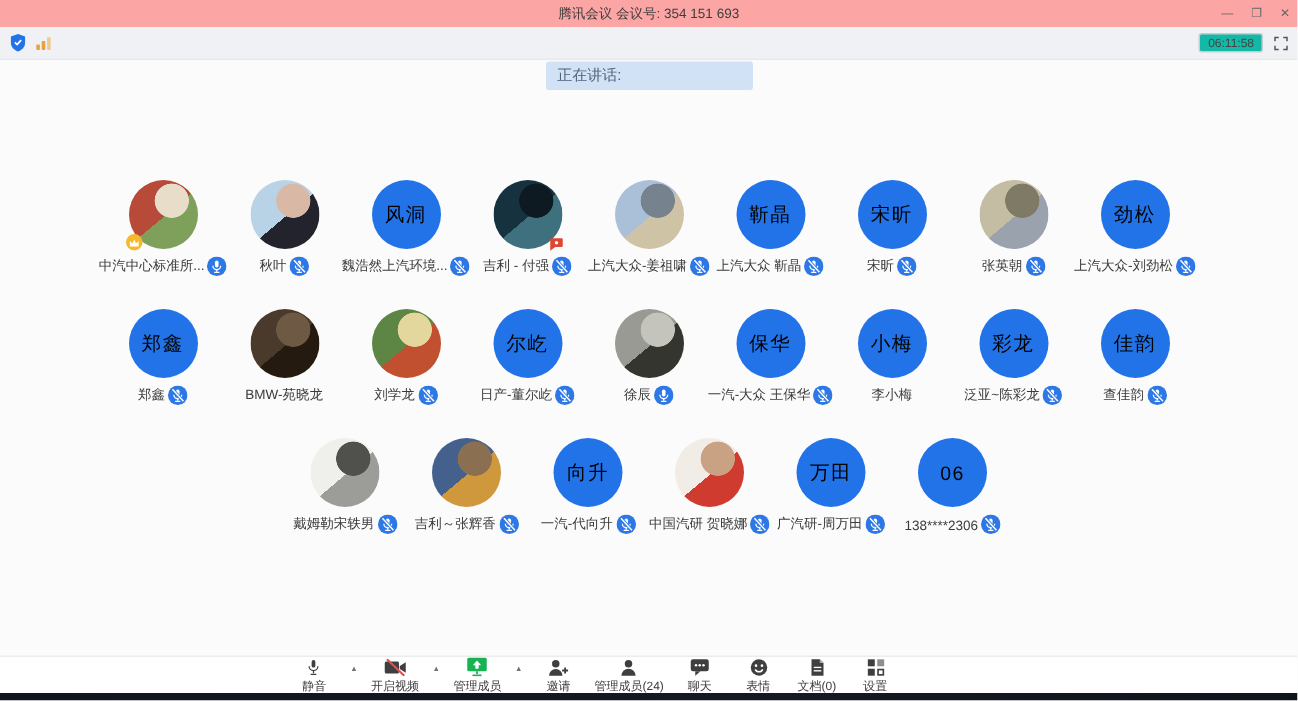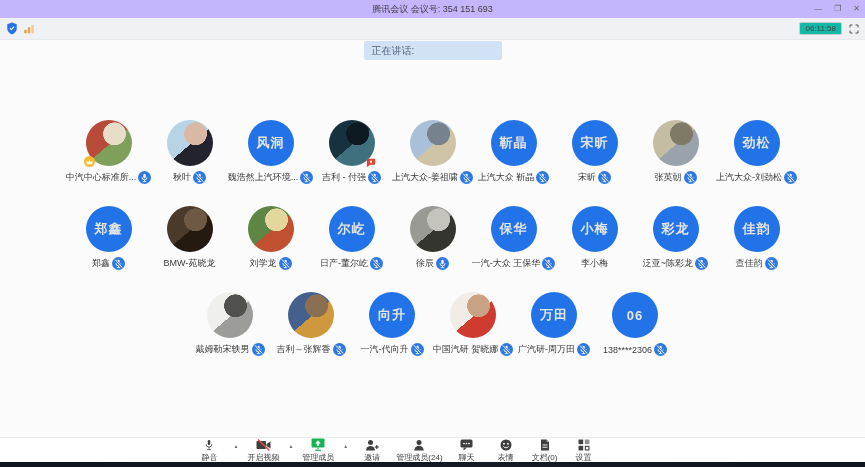--- a/index.html
+++ b/index.html
@@ -1,20 +1,20 @@
 <!DOCTYPE html>
 <html><head>
 <meta charset="utf-8">
 <style>
   * { box-sizing: border-box; margin: 0; padding: 0; }
   html,body { width:865px; height:467px; overflow:hidden; }
   body { font-family:"Liberation Sans","DejaVu Sans",sans-serif; background:#fbfbfc; position:relative; }
 
   
-  .titlebar { height:18px; background:#c4b5fd; display:flex; align-items:center; justify-content:center; position:relative; }
+  .titlebar { height:18px; background:#fca5a5; display:flex; align-items:center; justify-content:center; position:relative; }
   .window-title { font-size:9px; color:#3d3d3d; }
   .win-controls { position:absolute; right:5px; top:0; height:18px; display:flex; align-items:center; gap:12px; }
   .win-btn { font-size:8px; color:#666; line-height:1; cursor:pointer; }
 
   
   .statusbar { height:22px; background:#eff1f4; border-bottom:1px solid #e7e9ec; display:flex; align-items:center; padding:0 6px; }
   .status-left { display:flex; align-items:center; gap:5px; }
   .status-spacer { flex:1; }
   .timer-box { border:1px solid #c8ccd3; background:#14b8a6; border-radius:2px; font-size:8px; color:#444; padding:1px 5px; }
   .fullscreen-btn { margin-left:7px; cursor:pointer; display:flex; align-items:center; }
@@ -22,21 +22,21 @@
   
   .main { position:relative; height:397px; }
   .speaking-banner { position:absolute; top:1px; left:50%; transform:translateX(-50%);
     width:138px; height:19px; background:#d2e2f6; border-radius:2px;
     font-size:10px; color:#53607a; line-height:19px; padding-left:8px; }
 
   .grid { padding-top:80px; display:flex; flex-direction:column; gap:22px; align-items:center; }
   .prow { display:flex; }
   .cell { width:81px; display:flex; flex-direction:column; align-items:center; }
   .avatar { width:46px; height:46px; border-radius:50%; position:relative; flex:0 0 auto;
-    display:flex; align-items:center; justify-content:center; color:#e5e5e5; font-size:13px; letter-spacing:1px; cursor:pointer;font-weight:bold; }
+    display:flex; align-items:center; justify-content:center; color:#000000; font-size:13px; letter-spacing:1px; cursor:pointer; }
   .avatar.av-text { background:#2273e8; }
   .name-row { margin-top:5px; height:13px; display:flex; align-items:center; gap:2px; white-space:nowrap; }
   .pname { font-size:9px; color:#3a3a3a; }
   .badge { width:13px; height:13px; display:flex; }
   .host-badge { position:absolute; left:-2px; bottom:-1px; width:11px; height:11px; background:#f5b92c;
     border-radius:50%; display:flex; align-items:center; justify-content:center; }
   .flag-badge { position:absolute; right:-1px; bottom:0; width:10px; height:10px; }
 
   
   .toolbar { position:absolute; left:0; right:0; bottom:5px; height:25px; background:#ffffff;

